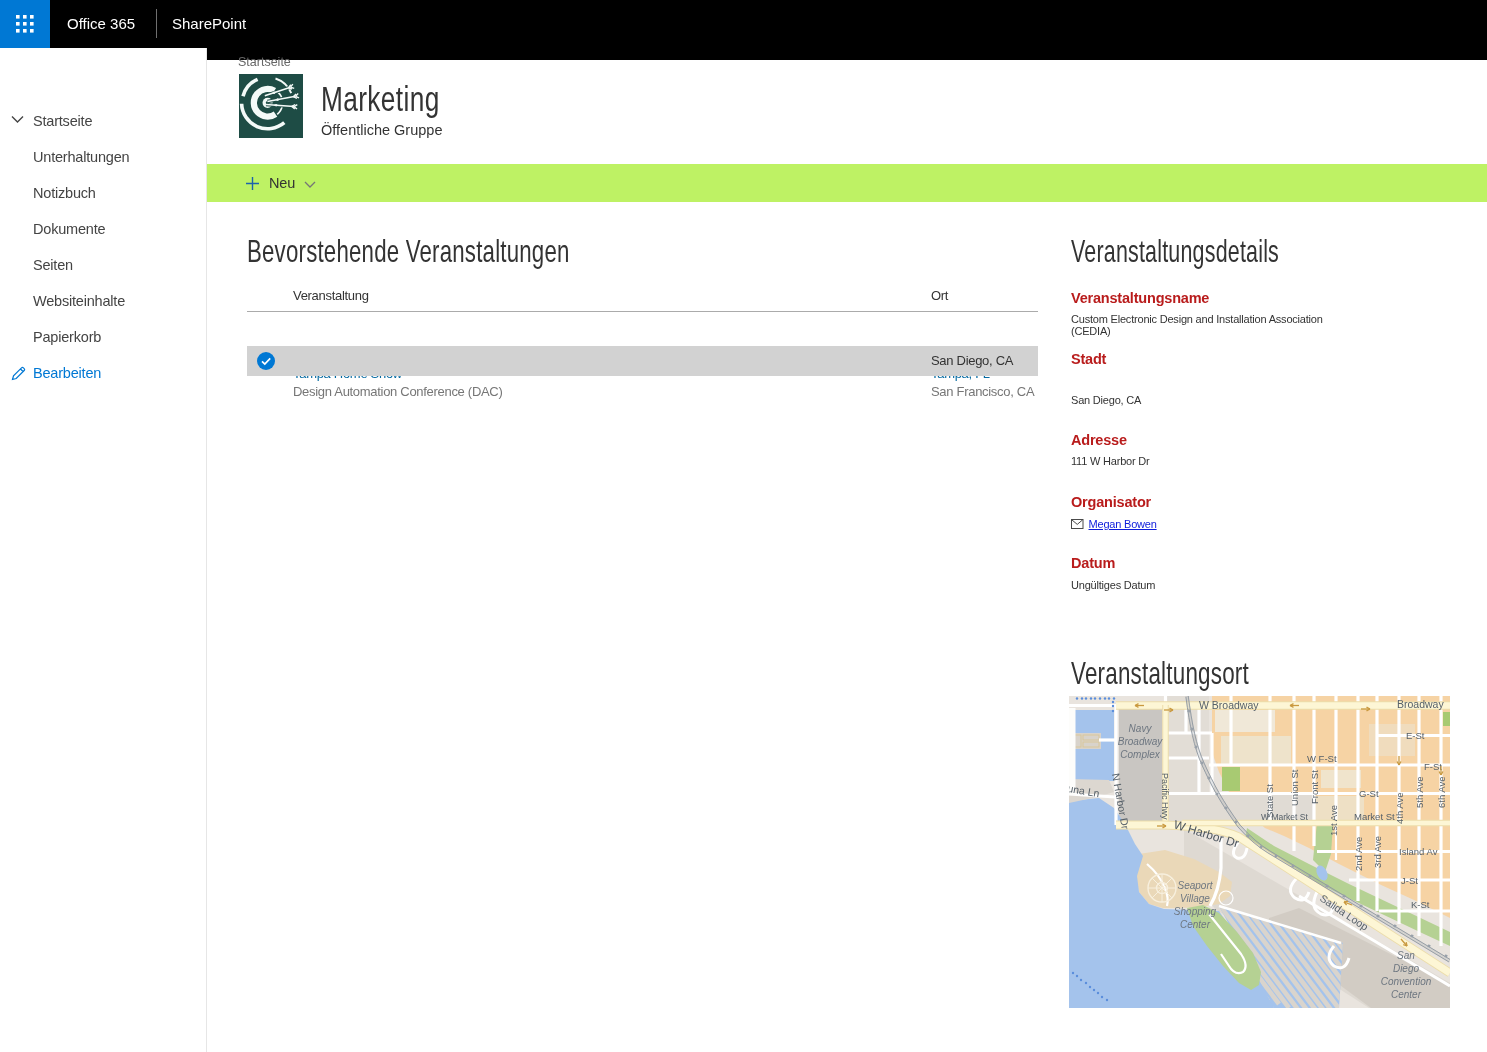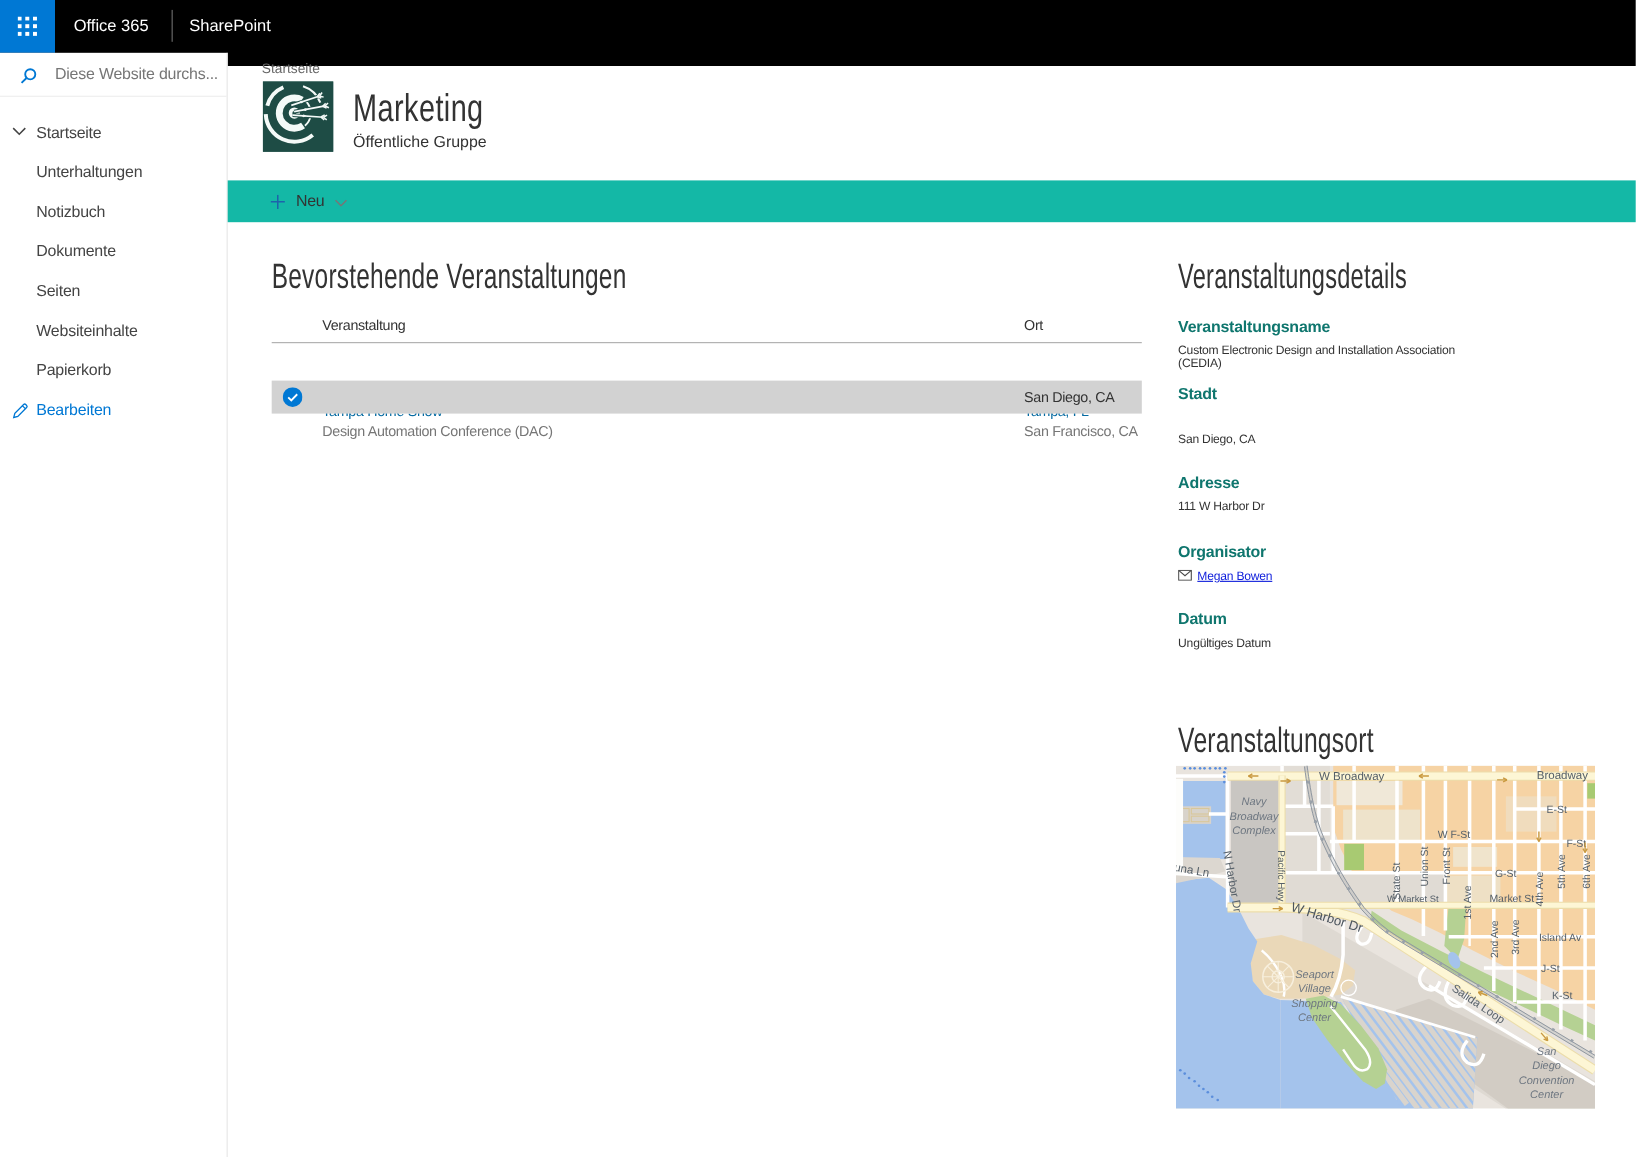--- a/index.html
+++ b/index.html
@@ -22,35 +22,35 @@
   .navitem { position:absolute; left:33px; font-size:14.5px; letter-spacing:-0.2px; color:#444; white-space:nowrap; }
 
   
   #crumb { position:absolute; left:238px; top:55px; font-size:12.5px; color:#666; }
   #logo { position:absolute; left:239px; top:74px; width:64px; height:64px; background:#1c4e47; }
   #title { position:absolute; left:321px; top:79px; font-size:35px; color:#333;
     transform:scaleX(0.75); transform-origin:0 0; white-space:nowrap; letter-spacing:0.5px; }
   #subtitle { position:absolute; left:321px; top:122px; font-size:14.5px; color:#333; }
 
   
-  #toolbar { position:absolute; left:207px; top:164px; width:1280px; height:38px; background:#14b8a6; }
+  #toolbar { position:absolute; left:207px; top:164px; width:1280px; height:38px; background:#bef264; }
   #neu { position:absolute; left:62px; top:0; height:38px; line-height:38px; font-size:14.5px; letter-spacing:-0.2px; color:#333; }
 
   
     .h2 { position:absolute; font-size:32px; color:#333; transform:scaleX(0.695);
     transform-origin:0 0; white-space:nowrap; letter-spacing:0.3px; }
 
   
   #tablewrap { position:absolute; left:247px; top:280px; width:791px; }
   .trow { position:absolute; left:0; width:791px; height:32px; font-size:13px; letter-spacing:-0.3px; }
   .tcell1 { position:absolute; left:46px; top:0; height:32px; line-height:32px; white-space:nowrap; }
   .tcell2 { position:absolute; left:684px; top:0; height:32px; line-height:32px; white-space:nowrap; }
 
   
-  .dlabel { position:absolute; left:1071px; font-size:14.5px; letter-spacing:-0.2px; font-weight:bold; color:#0f766e; }
+  .dlabel { position:absolute; left:1071px; font-size:14.5px; letter-spacing:-0.2px; font-weight:bold; color:#b91c1c; }
   .dvalue { position:absolute; left:1071px; font-size:11px; letter-spacing:-0.2px; color:#333; }
 </style>
 </head>
 <body>
 
 <div id="topbar">
   <div id="waffle">
     <svg width="18" height="18" viewBox="0 0 18 18">
       <g fill="#fff">
         <rect x="0" y="0" width="3.6" height="3.6"></rect>
@@ -64,27 +64,20 @@
           <rect x="14" y="14" width="3.6" height="3.6"></rect>
       </g>
     </svg>
   </div>
   <div class="suitetxt" style="left:67px;">Office 365</div>
   <div id="suitesep"></div>
   <div class="suitetxt" style="left:172px;">SharePoint</div>
 </div>
 
 <div id="sidebar">
-  <div id="searchrow">
-    <svg style="position:absolute;left:18px;top:13px;" width="16" height="16" viewBox="0 0 16 16">
-      <circle cx="9.5" cy="6.5" r="4.6" fill="none" stroke="#0078d4" stroke-width="1.7"></circle>
-      <line x1="6.1" y1="9.9" x2="1.6" y2="14.4" stroke="#0078d4" stroke-width="1.7"></line>
-    </svg>
-    <div id="searchtxt">Diese Website durchs...</div>
-  </div>
   <svg style="position:absolute;left:11px;top:67px;" width="13" height="9" viewBox="0 0 13 9">
     <path d="M1 1.5 L6.5 7 L12 1.5" fill="none" stroke="#444" stroke-width="1.4"></path>
   </svg>
   <div class="navitem" style="top:65px;">Startseite</div>
   <div class="navitem" style="top:101px;">Unterhaltungen</div>
   <div class="navitem" style="top:137px;">Notizbuch</div>
   <div class="navitem" style="top:173px;">Dokumente</div>
   <div class="navitem" style="top:209px;">Seiten</div>
   <div class="navitem" style="top:245px;">Websiteinhalte</div>
   <div class="navitem" style="top:281px;">Papierkorb</div>

